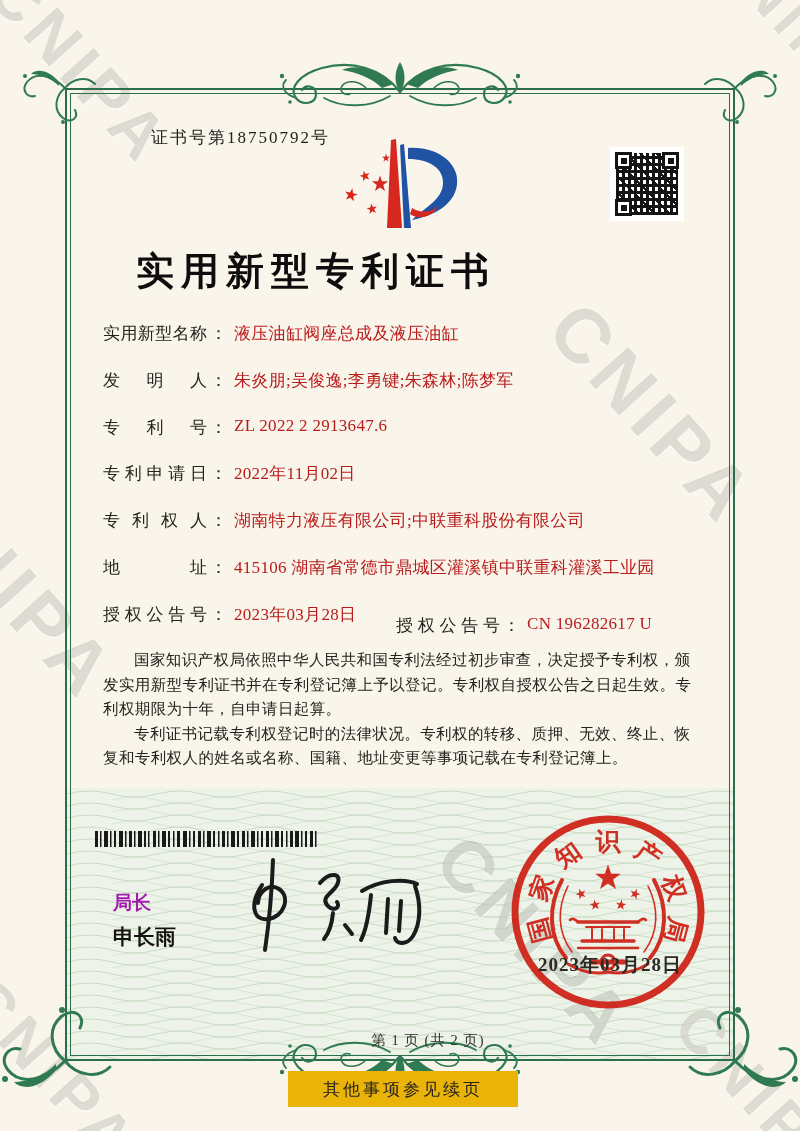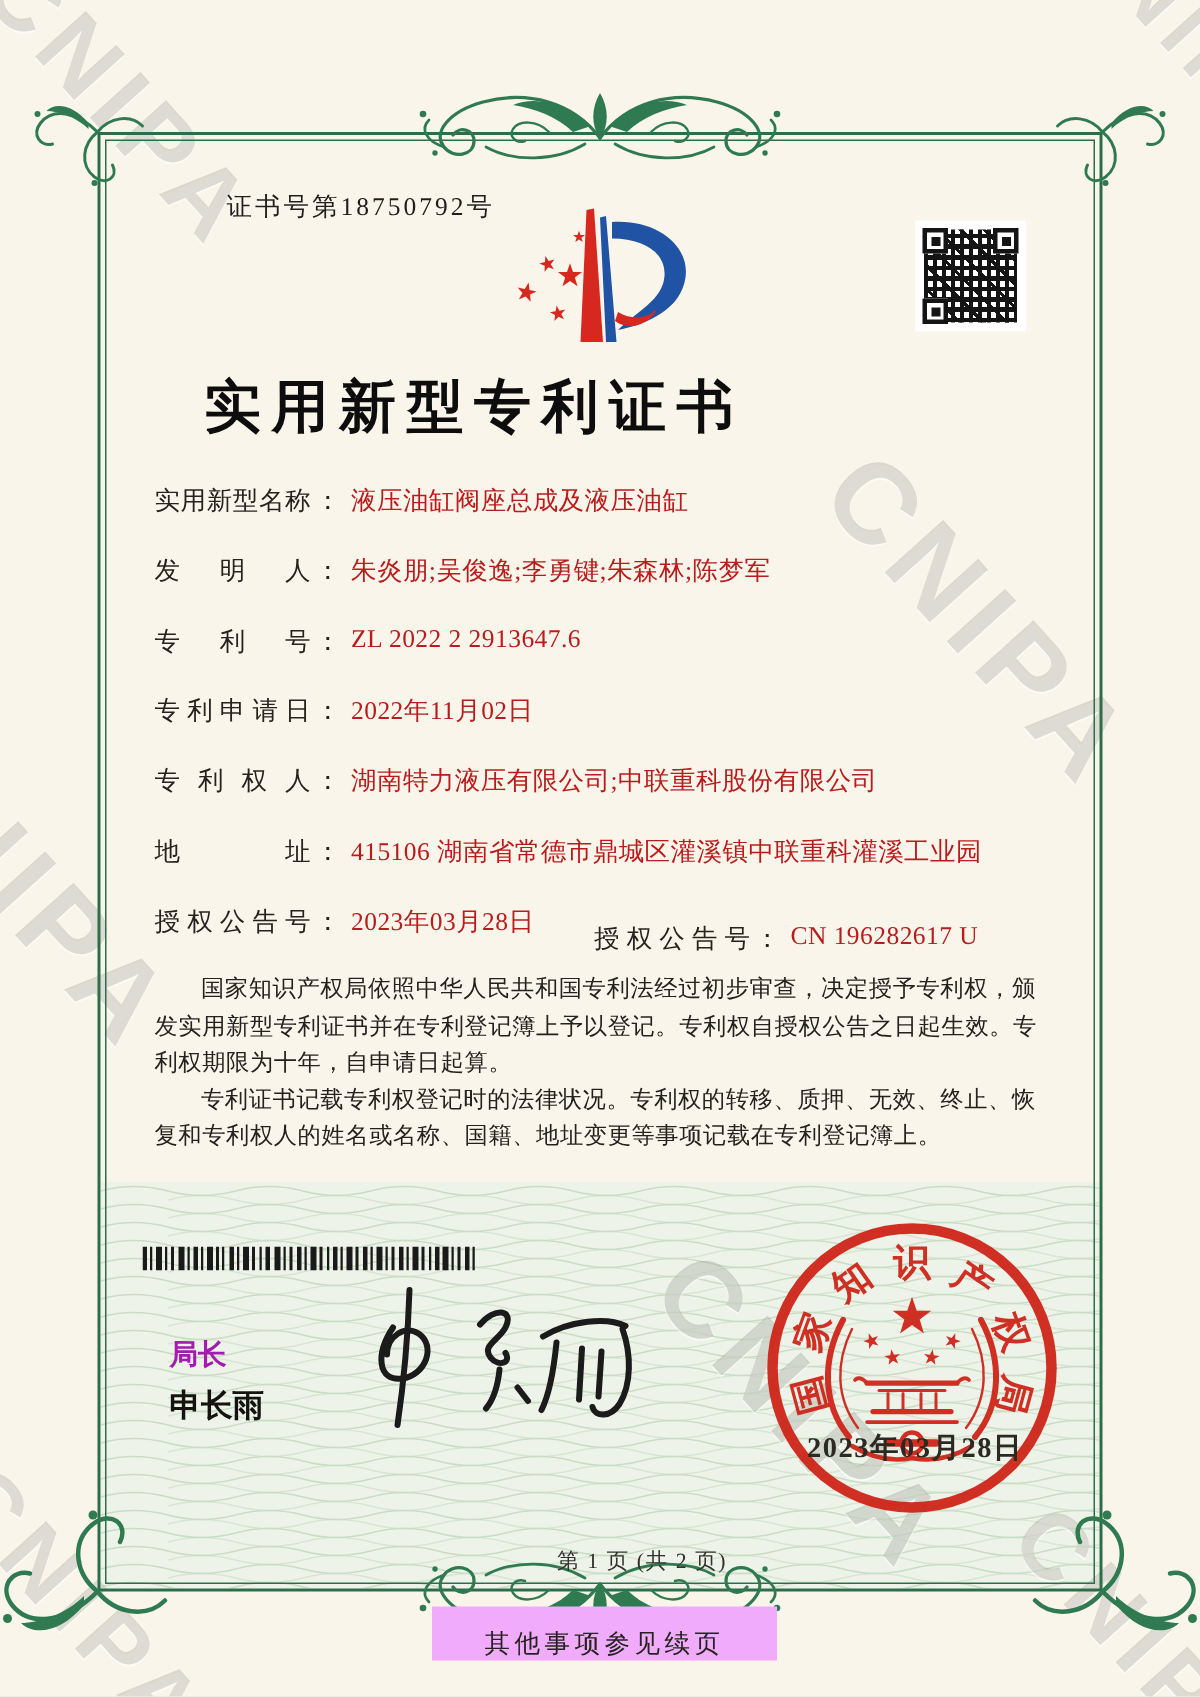--- a/index.html
+++ b/index.html
@@ -57,22 +57,22 @@
                  font-size:21px;font-weight:600;color:#15130f;}
   .signature{position:absolute;left:225px;top:845px;}
 
   .seal{position:absolute;left:508px;top:812px;opacity:0.94;}
   .seal-date{position:absolute;left:528px;top:952px;width:164px;text-align:center;
              font-size:19px;font-weight:700;color:#2c2822;letter-spacing:1px;}
 
   .page-num{position:absolute;left:0;width:800px;top:1031px;text-align:center;
             font-size:14.5px;color:#33312c;letter-spacing:1px;padding-left:28px;}
 
-  .cont-box{position:absolute;left:288px;top:1071px;width:230px;height:36px;background:#f0abfc;
-            display:flex;align-items:flex-end;justify-content:center;}
+  .cont-box{position:absolute;left:288px;top:1071px;width:230px;height:36px;background:#eab308;
+            display:flex;align-items:center;justify-content:center;}
   .cont-box span{font-size:17px;letter-spacing:3px;color:#26231f;}
 </style>
 </head>
 <body>
 
 <div class="page">
 
   <svg class="waves" width="666" height="271">
     <defs>
       <pattern id="wv" width="90" height="12" patternUnits="userSpaceOnUse">

